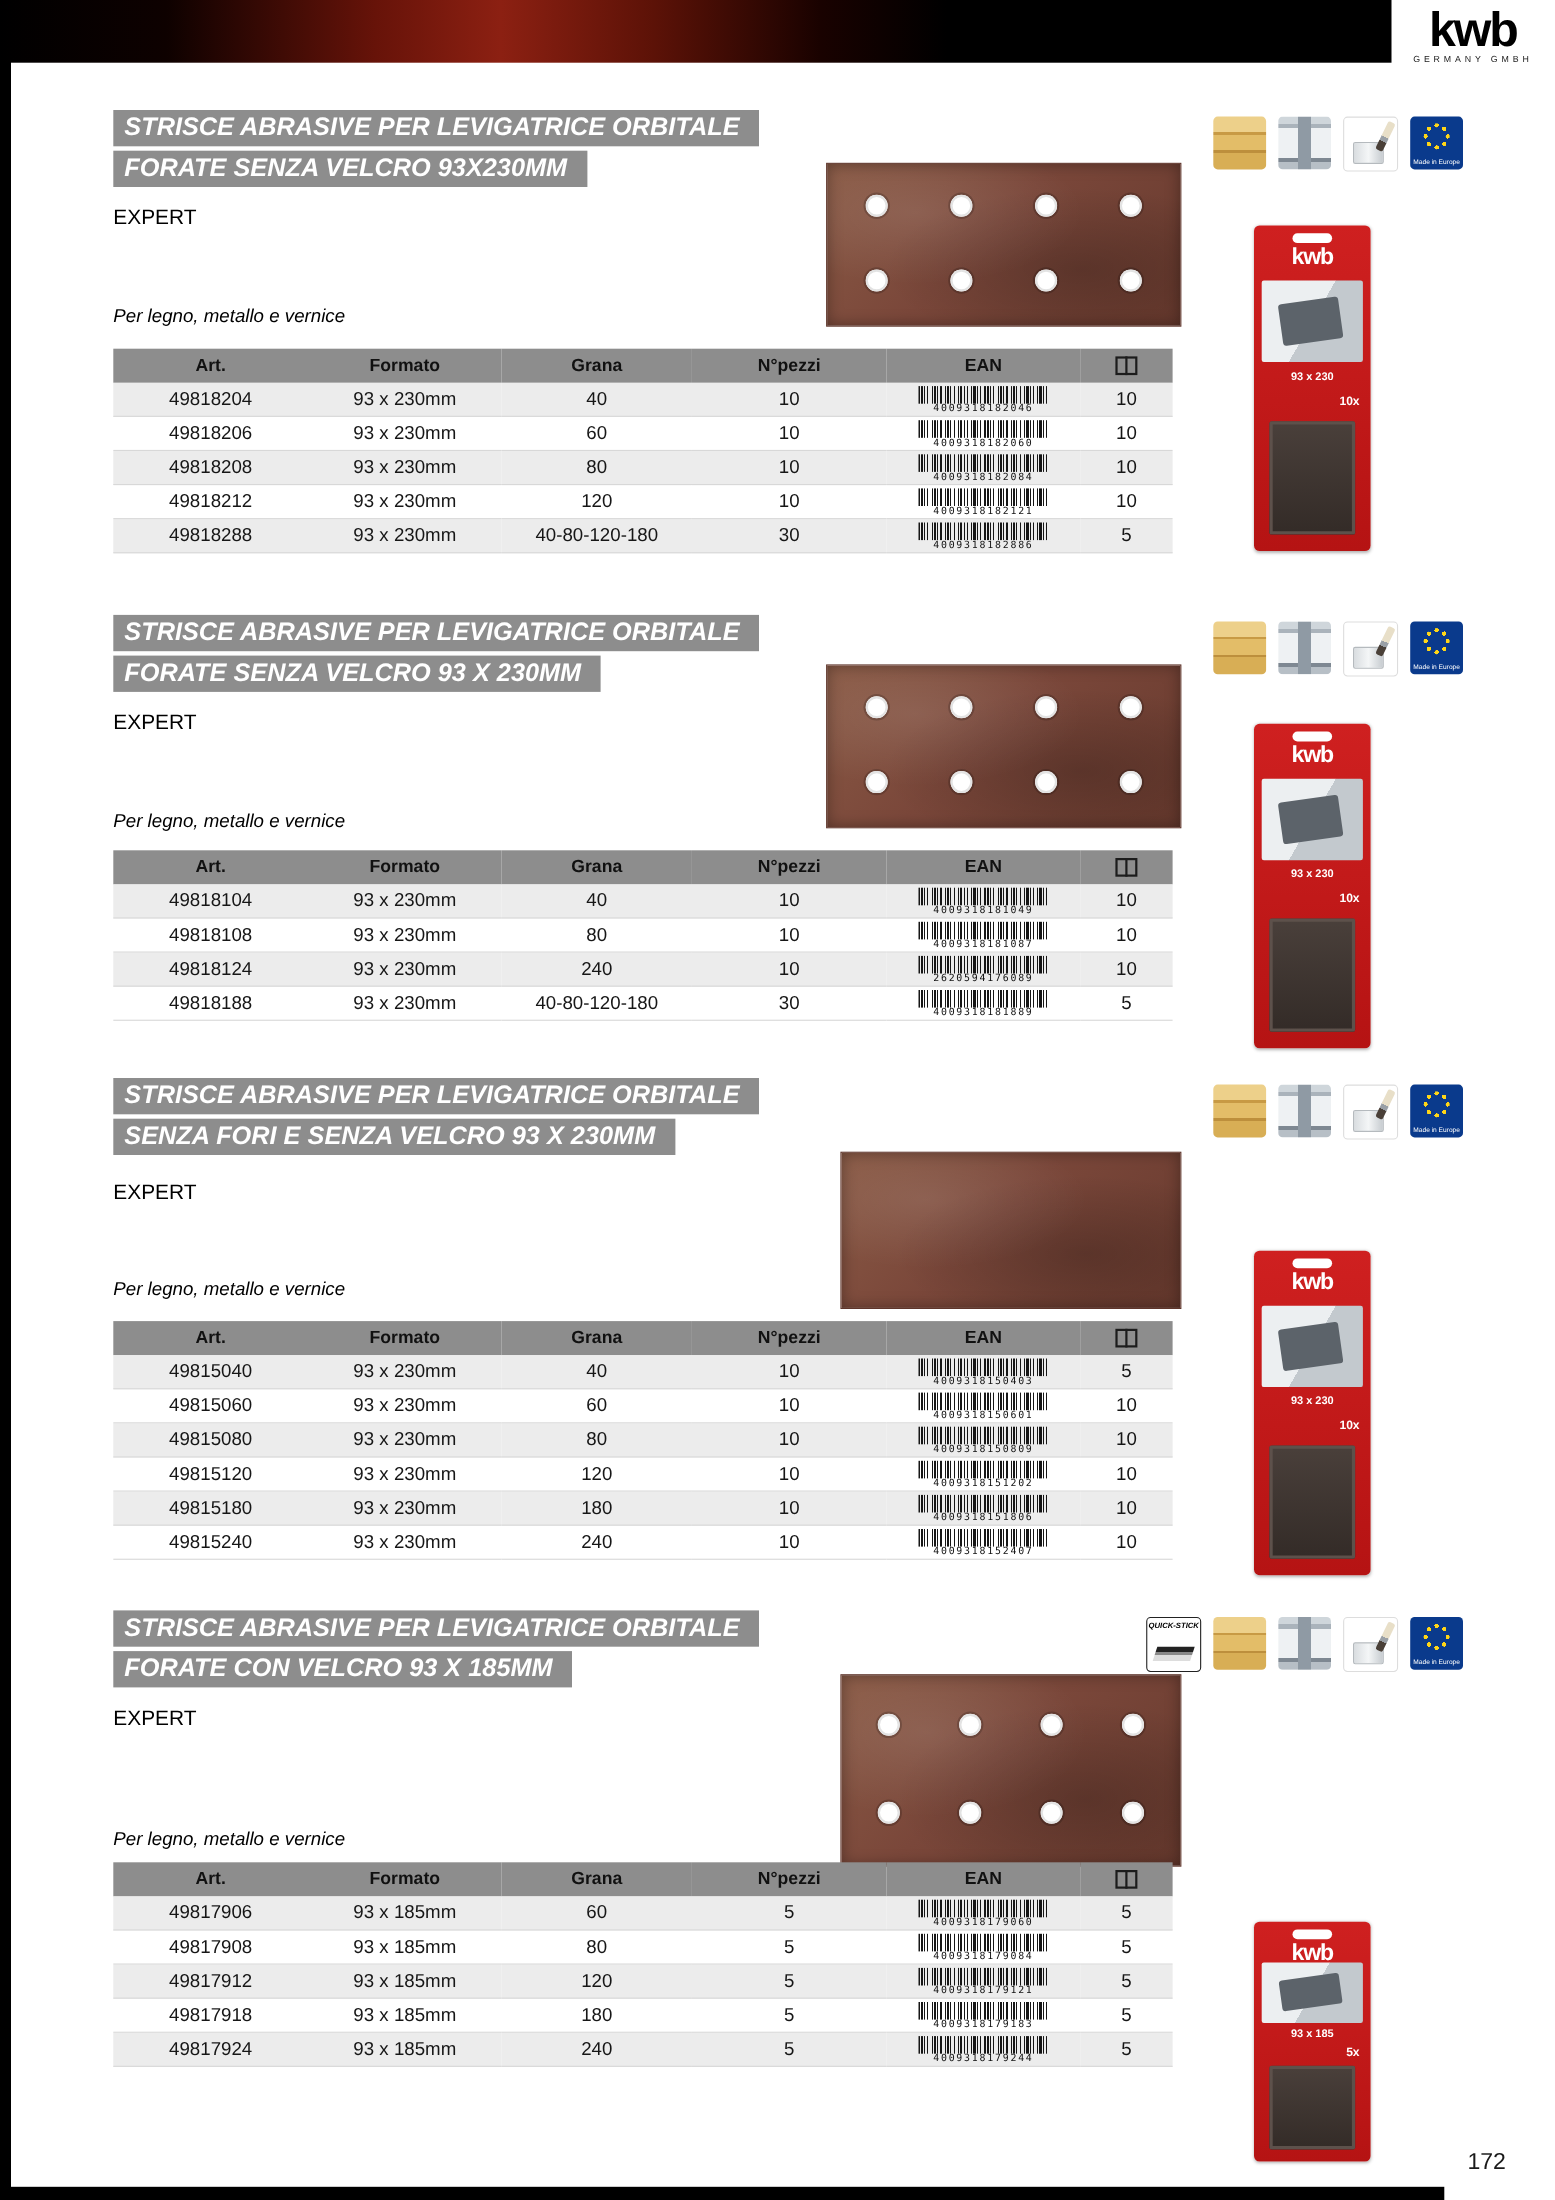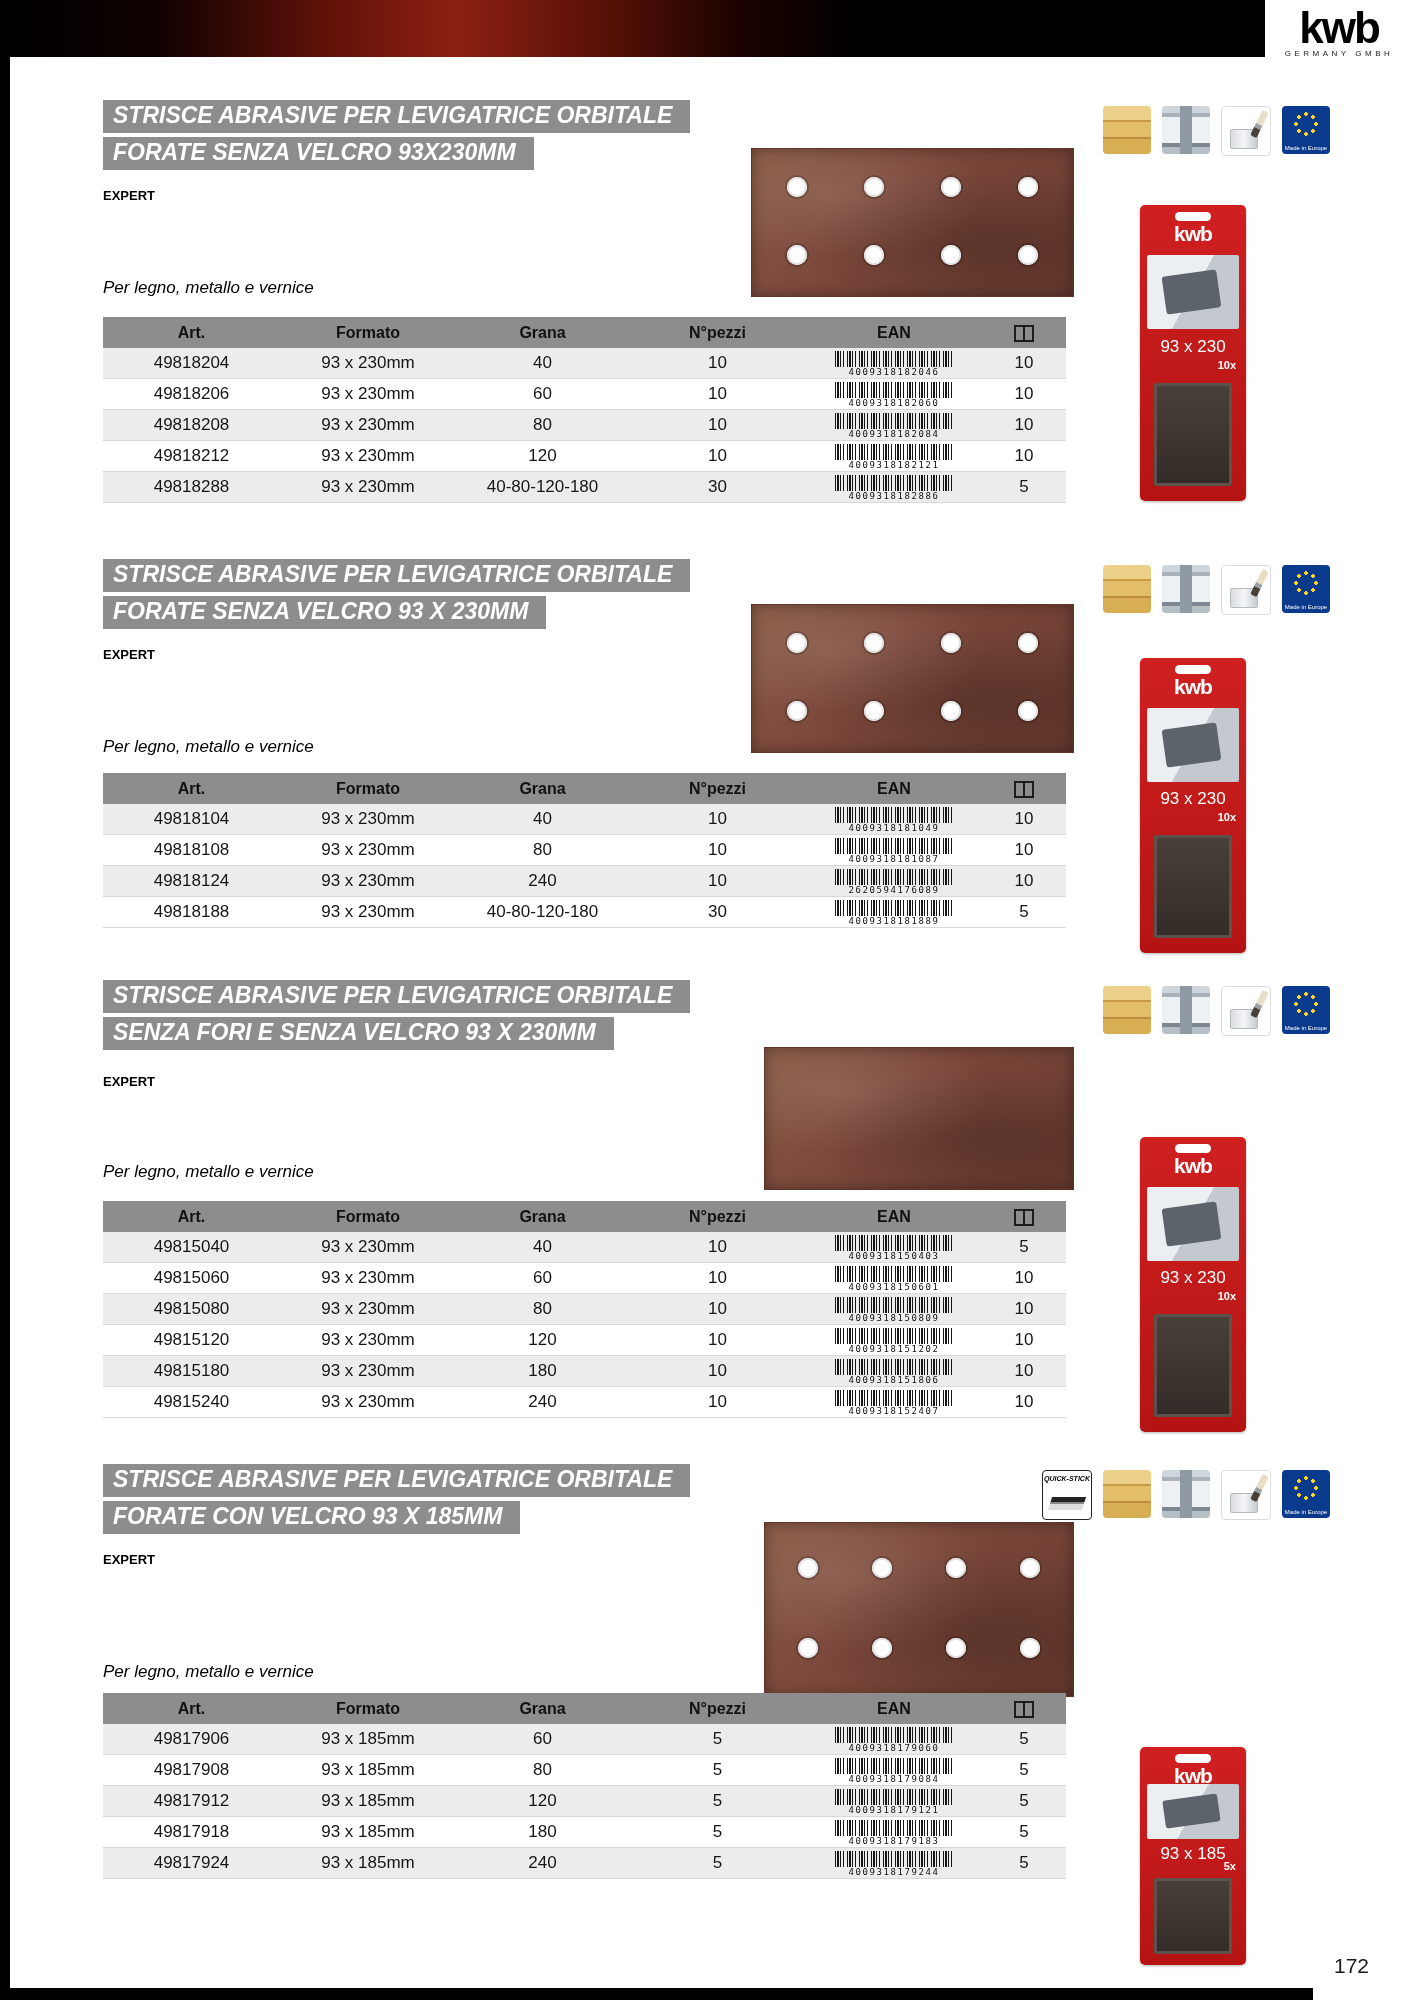--- a/index.html
+++ b/index.html
@@ -21,21 +21,21 @@
   #sections{position:absolute;inset:0;}
   section.product-section{position:absolute;left:0;width:1414px;}
   #sections section:nth-of-type(1){top:100px;height:420px;}
   #sections section:nth-of-type(2){top:559px;height:390px;}
   #sections section:nth-of-type(3){top:980px;height:455px;}
   #sections section:nth-of-type(4){top:1464px;height:490px;}
 
   .title-block{position:absolute;left:103px;top:0;display:flex;flex-direction:column;align-items:flex-start;gap:4px;}
   .title-bar{display:inline-block;background:#8d8d8d;color:#fff;font-style:italic;font-weight:700;
     font-size:23px;line-height:25px;padding:3px 18px 5px 10px;white-space:nowrap;}
-  .series{position:absolute;left:103px;top:88px;font-weight:700;font-size:13px;color:#000;}
+  .series{position:absolute;left:103px;top:88px;font-weight:400;font-size:19px;color:#000;}
   #sections section:nth-of-type(3) .series{top:94px;}
   .subtitle{position:absolute;left:103px;font-style:italic;font-size:17px;color:#000;}
   #sections section:nth-of-type(1) .subtitle{top:178px;}
   #sections section:nth-of-type(2) .subtitle{top:178px;}
   #sections section:nth-of-type(3) .subtitle{top:182px;}
   #sections section:nth-of-type(4) .subtitle{top:198px;}
 
   
   .icons{position:absolute;right:84px;top:6px;display:flex;gap:11px;}
   .tile{width:48px;height:48px;border-radius:4px;position:relative;display:block;overflow:hidden;}
@@ -87,21 +87,21 @@
     background:linear-gradient(180deg,#cf2020 0%,#b51313 100%);box-shadow:0 1px 3px rgba(0,0,0,.3);}
   #sections section:nth-of-type(1) .pack{top:105px;height:296px;}
   #sections section:nth-of-type(2) .pack{top:99px;height:295px;}
   #sections section:nth-of-type(3) .pack{top:157px;height:295px;}
   #sections section:nth-of-type(4) .pack{top:283px;height:218px;}
   .pack-hanger{position:absolute;top:7px;left:50%;transform:translateX(-50%);width:36px;height:9px;background:#fff;border-radius:5px;}
   .pack-logo{position:absolute;top:17px;left:0;right:0;text-align:center;color:#fff;font-weight:800;font-size:21px;letter-spacing:-1px;}
   .pack-photo{position:absolute;top:17%;left:7px;right:7px;height:25%;border-radius:2px;
     background:linear-gradient(120deg,#eceff1 0 50%,#c3c9ce 50% 100%);}
   .pack-photo::after{content:"";position:absolute;left:18%;top:24%;width:60%;height:52%;background:#5c636a;border-radius:3px;transform:rotate(-8deg);}
-  .pack-size{position:absolute;top:44.5%;left:0;right:0;text-align:center;color:#fff;font-weight:400;font-size:17px;}
+  .pack-size{position:absolute;top:44.5%;left:0;right:0;text-align:center;color:#fff;font-weight:700;font-size:10px;}
   .pack-qty{position:absolute;top:52%;right:10px;color:#fff;font-weight:700;font-size:11px;}
   .pack-paper{position:absolute;left:13%;right:13%;top:60%;bottom:5%;border-radius:2px;
     background:linear-gradient(180deg,#4a403b,#332b27);box-shadow:inset 0 0 0 3px #5d514b;}
 
   
   .spec-table{position:absolute;left:103px;border-collapse:collapse;table-layout:fixed;width:963px;}
   #sections section:nth-of-type(1) .spec-table{top:217px;}
   #sections section:nth-of-type(2) .spec-table{top:214px;}
   #sections section:nth-of-type(3) .spec-table{top:221px;}
   #sections section:nth-of-type(4) .spec-table{top:229px;}

